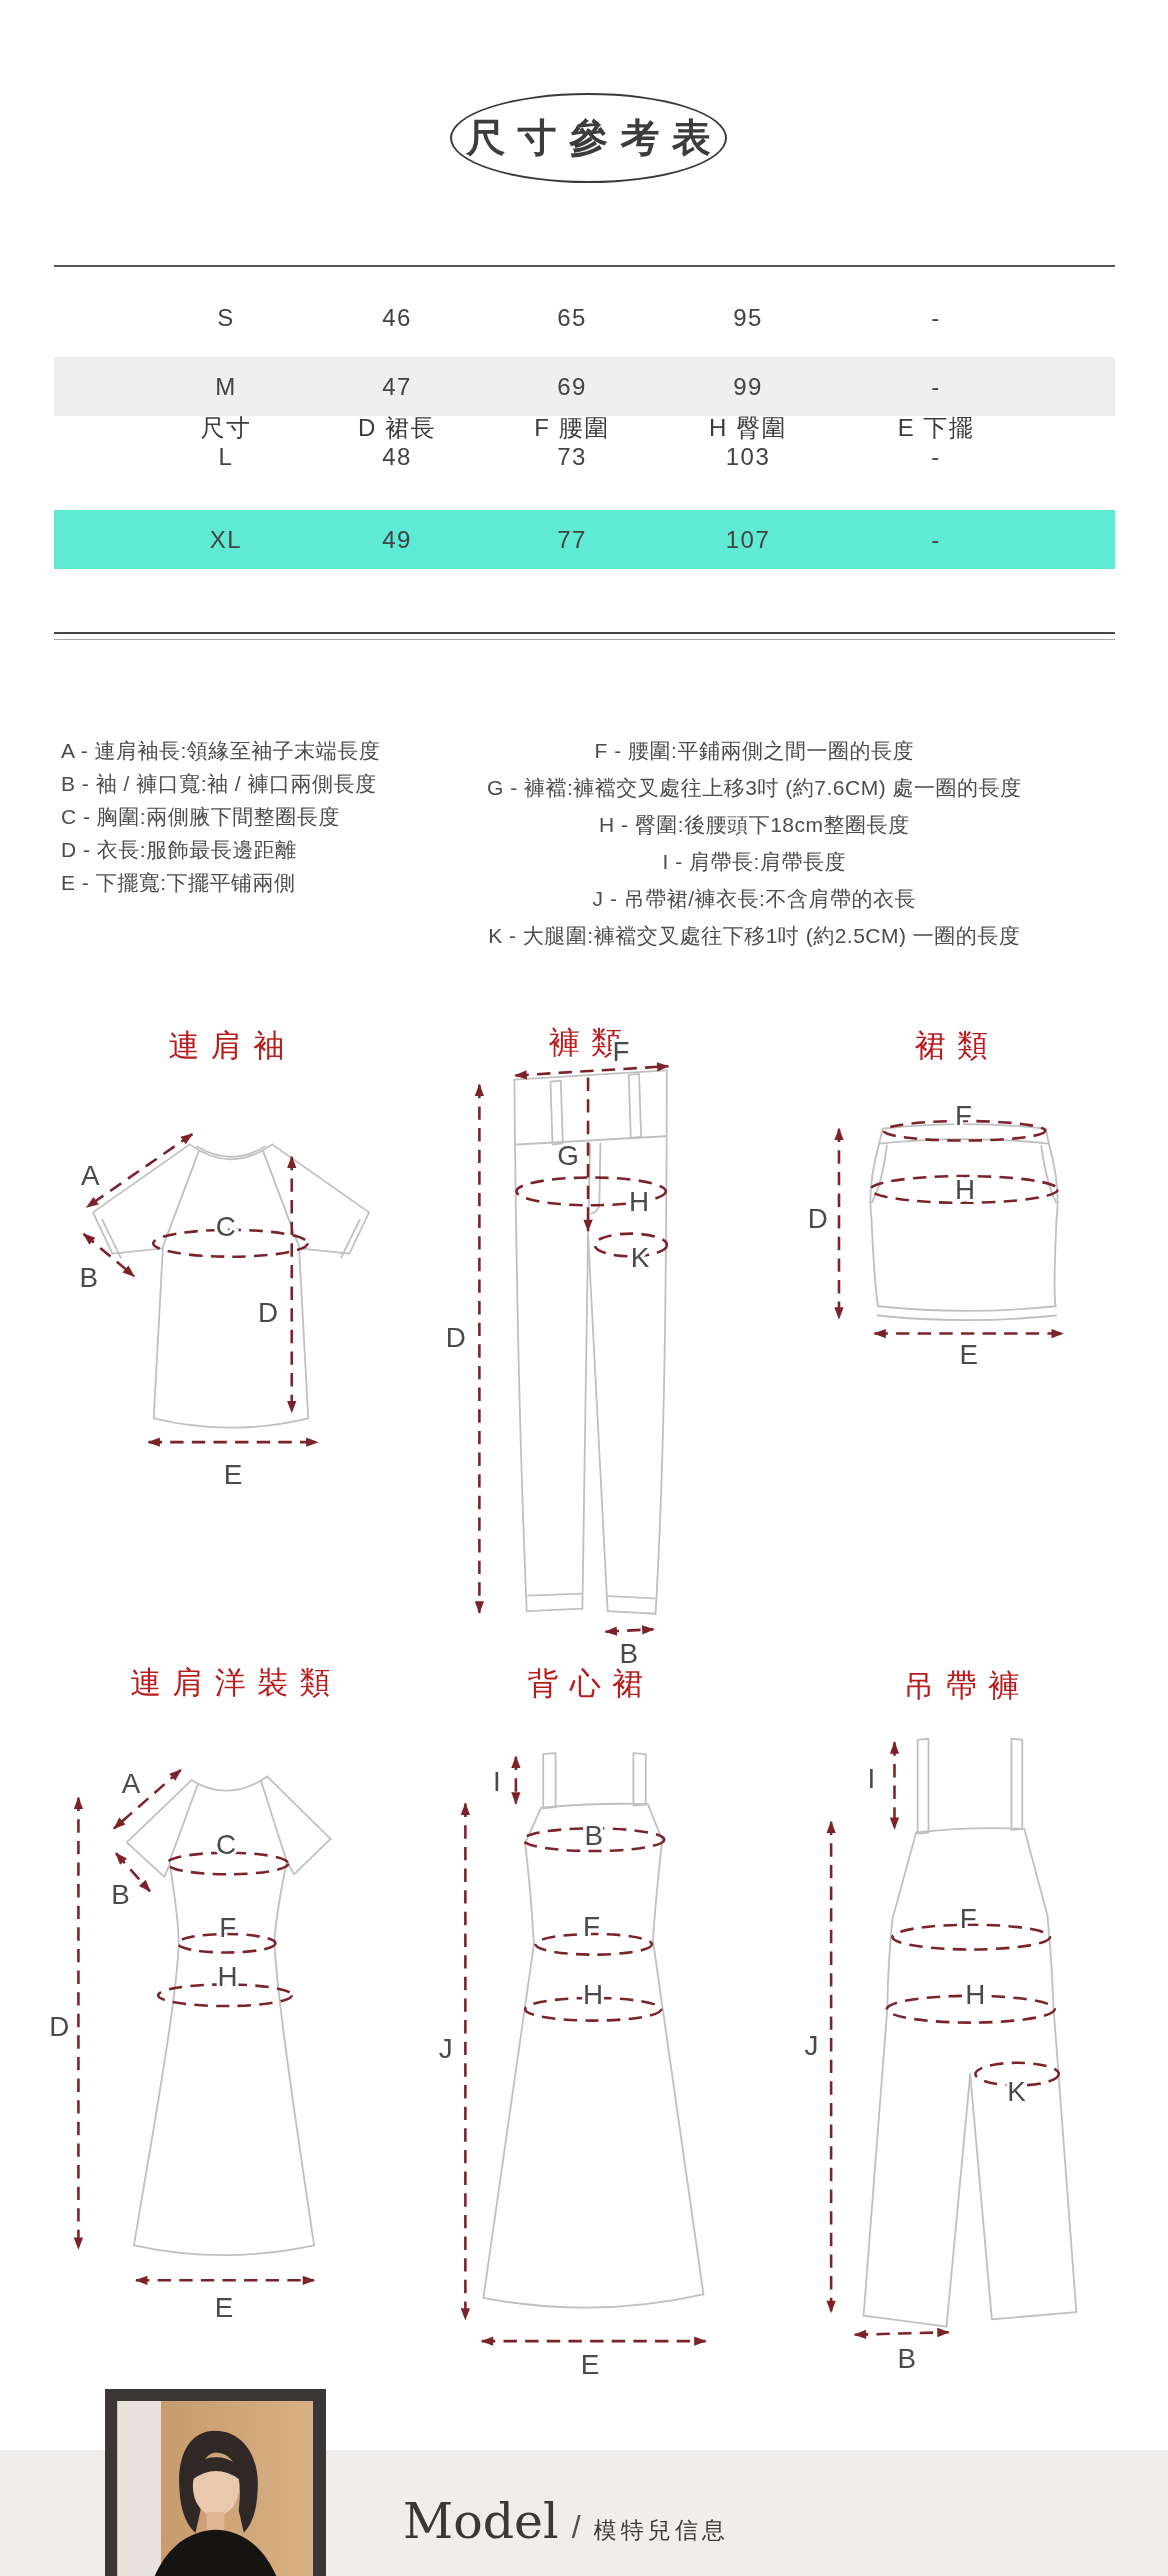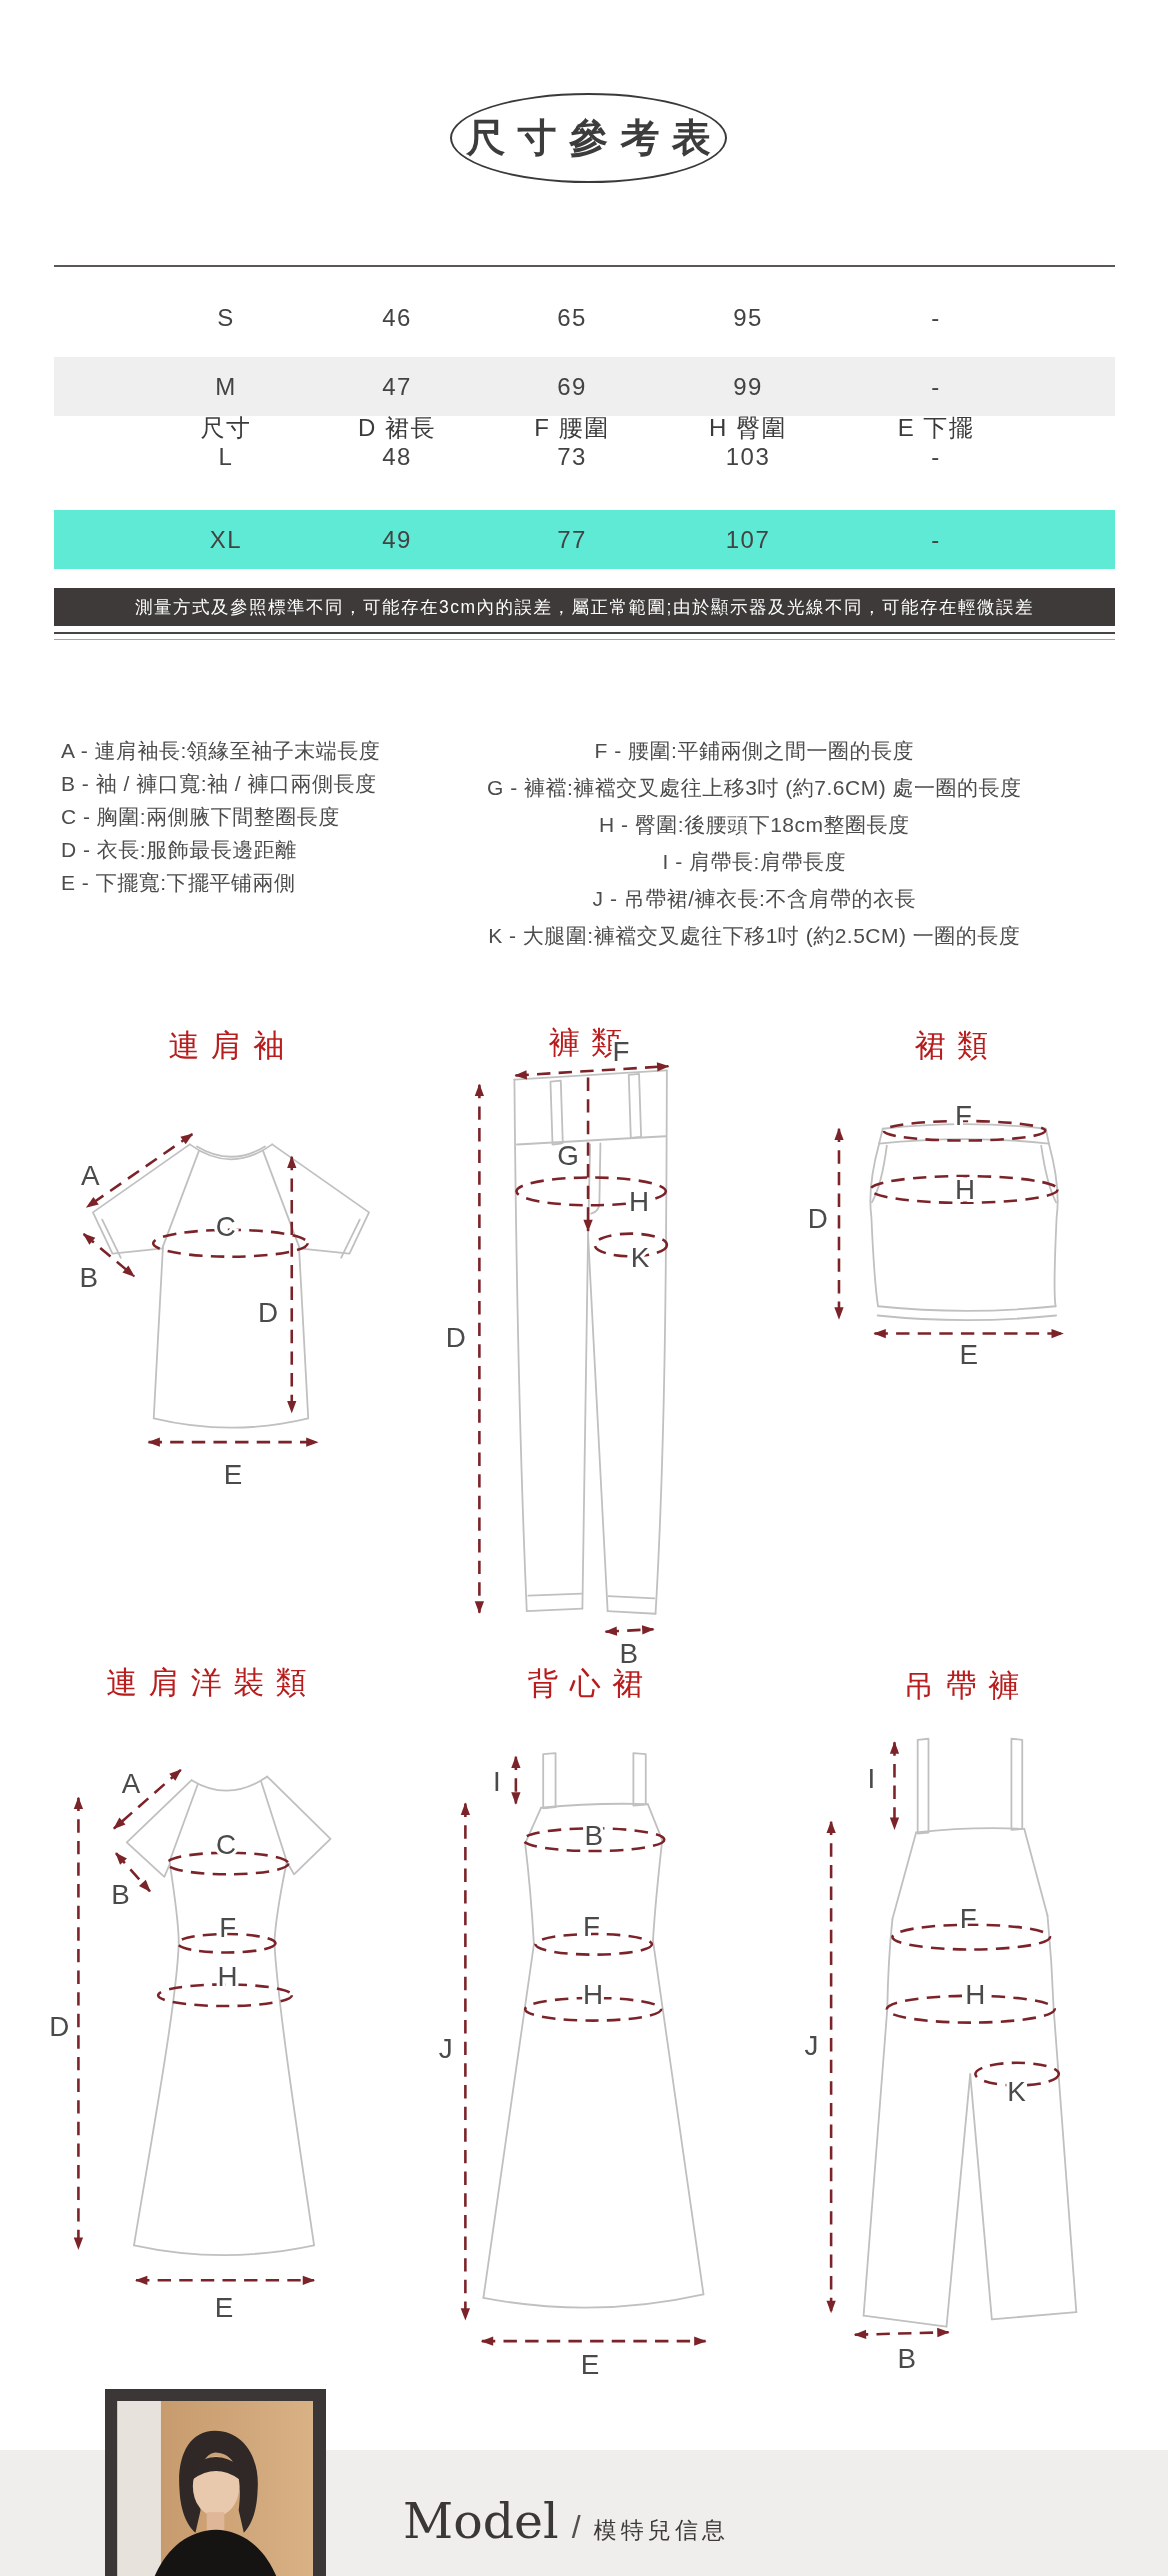--- a/index.html
+++ b/index.html
@@ -108,23 +108,20 @@
     </div>
     <div class="trow r3">
       <span class="tcell c0">XL</span>
       <span class="tcell c1">49</span>
       <span class="tcell c2">77</span>
       <span class="tcell c3">107</span>
       <span class="tcell c4">-</span>
     </div>
   </div>
 
-  <div class="banner">
-    <span>測量方式及參照標準不同，可能存在3cm內的誤差，屬正常範圍;由於顯示器及光線不同，可能存在輕微誤差</span>
-  </div>
   <div class="subline1"></div>
   <div class="subline2"></div>
 
   <div class="legend legend-left">
     <div>A - 連肩袖長:領緣至袖子末端長度</div>
     <div>B - 袖 / 褲口寬:袖 / 褲口兩側長度</div>
     <div>C - 胸圍:兩側腋下間整圈長度</div>
     <div>D - 衣長:服飾最長邊距離</div>
     <div>E - 下擺寬:下擺平铺兩側</div>
   </div>
@@ -133,21 +130,21 @@
     <div>G - 褲襠:褲襠交叉處往上移3吋 (約7.6CM) 處一圈的長度</div>
     <div>H - 臀圍:後腰頭下18cm整圈長度</div>
     <div>I - 肩帶長:肩帶長度</div>
     <div>J - 吊帶裙/褲衣長:不含肩帶的衣長</div>
     <div>K - 大腿圍:褲襠交叉處往下移1吋 (約2.5CM) 一圈的長度</div>
   </div>
 
   <div class="dia-title" style="left:232px;top:1025px;">連肩袖</div>
   <div class="dia-title" style="left:591px;top:1022px;">褲類</div>
   <div class="dia-title" style="left:957px;top:1025px;">裙類</div>
-  <div class="dia-title" style="left:212px;top:1662px;">連肩洋裝類</div>
+  <div class="dia-title" style="left:236px;top:1662px;">連肩洋裝類</div>
   <div class="dia-title" style="left:591px;top:1663px;">背心裙</div>
   <div class="dia-title" style="left:967px;top:1665px;">吊帶褲</div>
 
   <svg style="left:62px;top:1103px;" width="340" height="397" viewBox="0 0 660 770">
     <g class="outline">
       <path d="M248,80 Q328,138 408,80"></path>
       <path d="M262,84 Q328,124 394,84"></path>
       <path d="M266,92 L196,278"></path>
       <path d="M390,92 L460,278"></path>
       <path d="M248,80 L60,212 L98,292 L196,282"></path>

